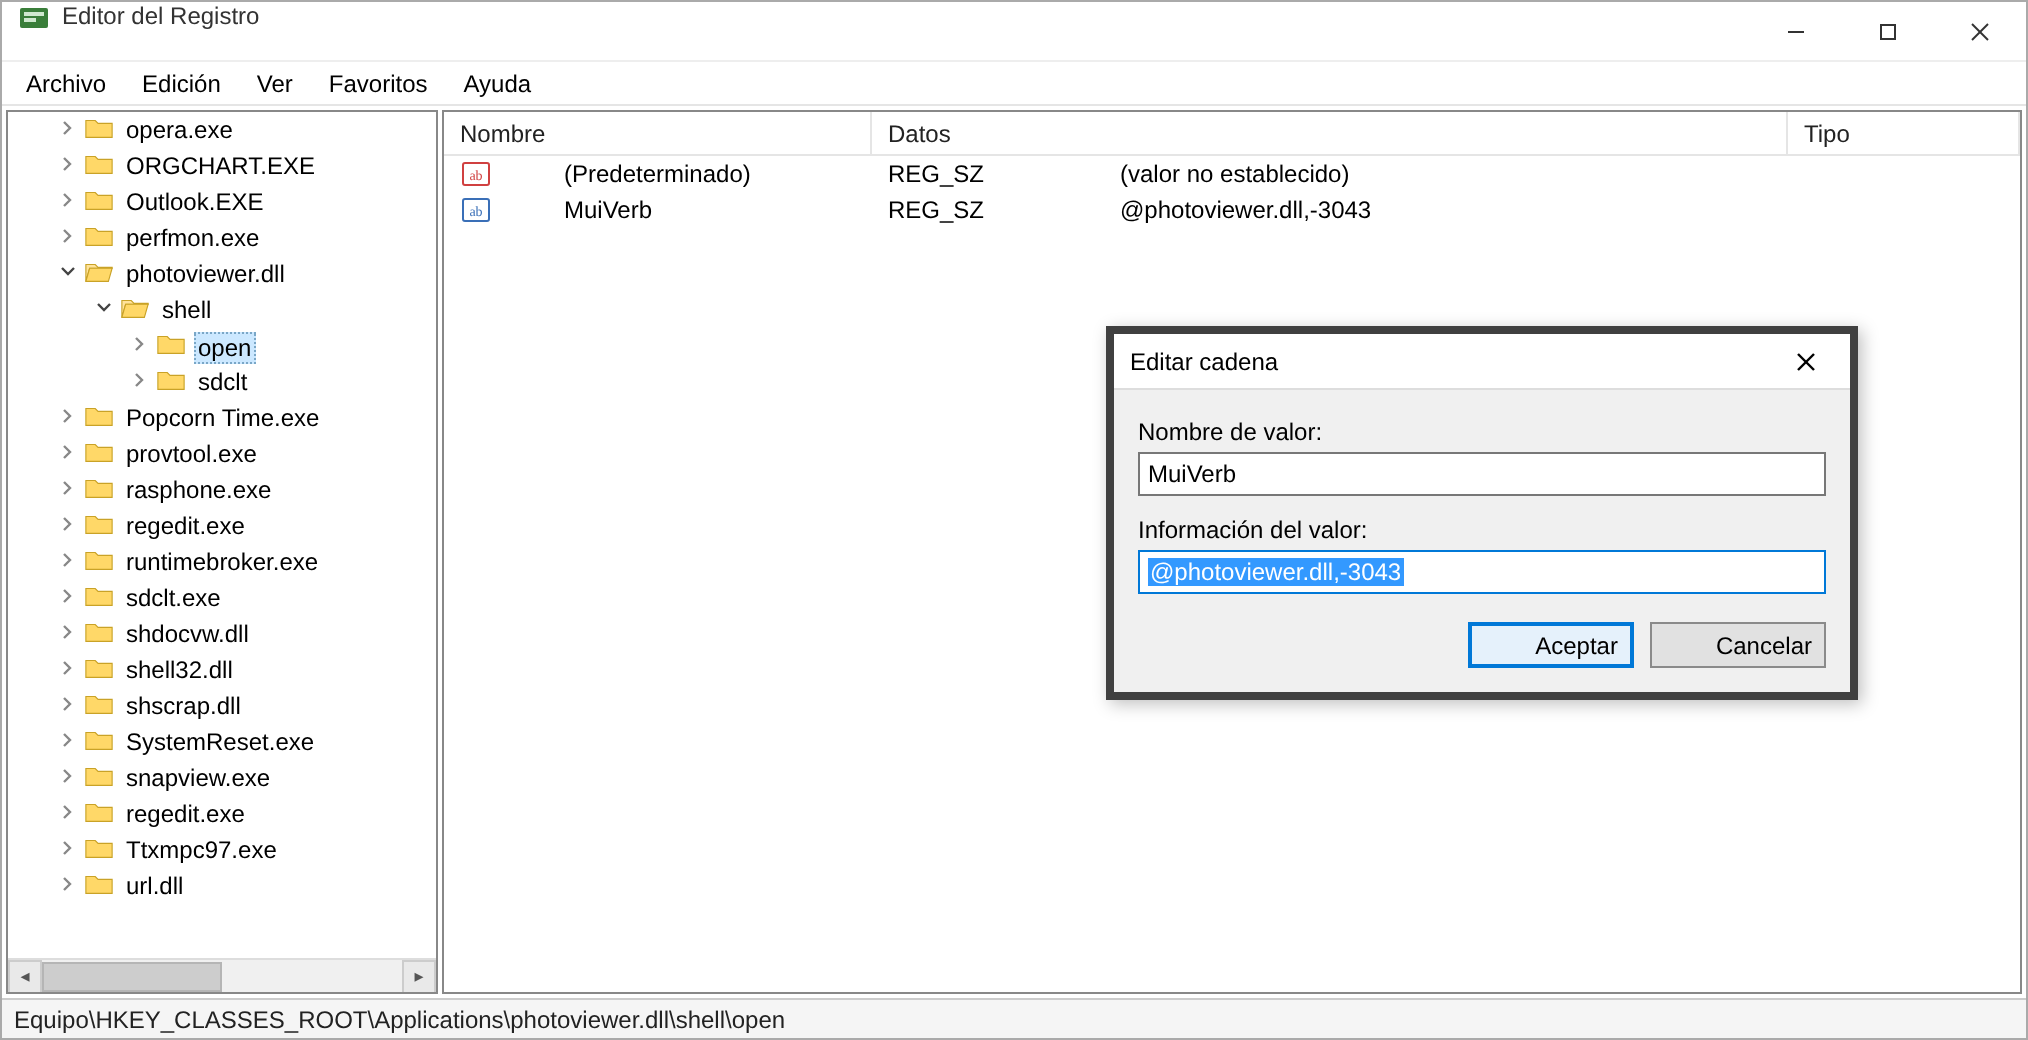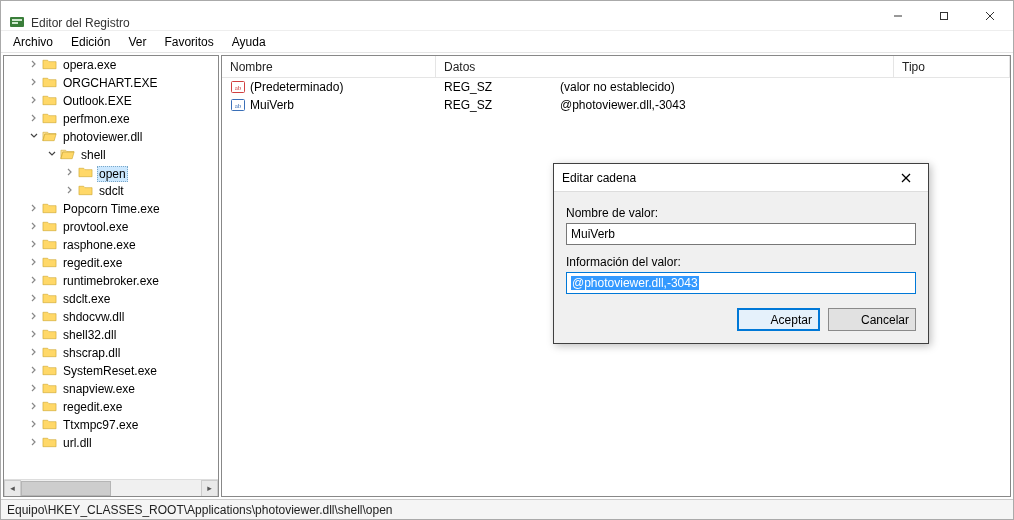--- a/index.html
+++ b/index.html
@@ -1,18 +1,18 @@
 <!DOCTYPE html>
 <html><head>
 <meta charset="utf-8">
 <style>
   * { box-sizing: border-box; }
   html, body { margin: 0; padding: 0; font-family: "Segoe UI", Tahoma, sans-serif; font-size: 12px; color: #000; background: #fff; }
   .window { width: 1014px; height: 520px; border: 1px solid #aaa; display: flex; flex-direction: column; background: #fff; position: relative; }
-  .titlebar { height: 30px; display: flex; align-items: flex-end; background: #fff; border-bottom: 1px solid #eee; }
+  .titlebar { height: 30px; display: flex; align-items: flex-start; background: #fff; border-bottom: 1px solid #eee; }
   .titlebar .icon { width: 16px; height: 16px; margin: 0 6px 0 8px; }
   .titlebar .title { flex: 1; font-size: 12px; color: #333; }
   .winbtns { display: flex; height: 100%; }
   .winbtn { width: 46px; display: flex; align-items: center; justify-content: center; color: #333; }
   .menubar { height: 22px; display: flex; align-items: center; padding: 0 4px; border-bottom: 1px solid #e5e5e5; gap: 2px; }
   .menubar .menuitem { padding: 2px 8px; }
   .body { flex: 1; display: flex; overflow: hidden; }
   .tree-pane { width: 216px; border: 1px solid #888; margin: 2px; display: flex; flex-direction: column; position: relative; overflow: hidden; }
   .tree { flex: 1; overflow: hidden; padding-top: 2px; }
   .tree-row { display: flex; align-items: flex-start; height: 18px; white-space: nowrap; }
@@ -28,28 +28,28 @@
   .hscroll .track { flex: 1; height: 17px; position: relative; }
   .hscroll .thumb { position: absolute; left: 0; top: 0; height: 15px; margin-top:1px; width: 50%; background: #cdcdcd; border: 1px solid #b5b5b5; }
   .list-pane { flex: 1; border: 1px solid #888; margin: 2px 2px 2px 0; display: flex; flex-direction: column; }
   .list-head { height: 22px; display: flex; align-items: center; border-bottom: 1px solid #e5e5e5; }
   .list-head .col { padding: 0 8px; border-right: 1px solid #e5e5e5; height: 100%; display: flex; align-items: center; color: #222; }
   .col.name { width: 214px; }
   .col.type { width: 116px; }
   .col.data { flex: 1; }
   .list-body { flex: 1; }
   .list-row { display: flex; align-items: center; height: 18px; }
-  .list-row .cell { padding: 0 8px; overflow: hidden; text-overflow: ellipsis; white-space: nowrap; }
+  .list-row .cell { padding: 0 8px; overflow: hidden; text-overflow: ellipsis; white-space: nowrap; gap: 32px; }
   .cell.name { width: 214px; display: flex; align-items: center; }
   .cell.type { width: 116px; }
   .cell.data { flex: 1; }
   .val-icon { width: 16px; height: 16px; margin-right: 4px; }
   .statusbar { height: 20px; border-top: 1px solid #ccc; display: flex; align-items: center; padding: 0 6px; color: #222; background: #f5f5f5; }
   
-  .dialog { position: absolute; left: 552px; top: 162px; width: 376px; background: #f0f0f0; border: 1px solid #404040; box-shadow: 2px 2px 8px rgba(0,0,0,.25); }
+  .dialog { position: absolute; left: 552px; top: 162px; width: 376px; background: #f0f0f0; border: 4px solid #404040; box-shadow: 2px 2px 8px rgba(0,0,0,.25); }
   .dialog .dlg-title { height: 28px; display: flex; align-items: center; padding: 0 8px; background: #fff; border-bottom: 1px solid #ddd; }
   .dialog .dlg-title .t { flex: 1; }
   .dialog .dlg-close { width: 28px; height: 22px; display:flex; align-items:center; justify-content:center; }
   .dialog .dlg-body { padding: 10px 12px 6px 12px; }
   .dialog label { display: block; margin: 4px 0 3px 0; }
   .dialog input[type=text] { width: 100%; height: 22px; border: 1px solid #777; padding: 2px 4px; font: inherit; background: #fff; }
   .dialog input.selected { background: #fff; }
   .dialog input.selected::selection { background: #3399ff; color: #fff; }
   .sel-wrap { position: relative; }
   .sel-hl { position:absolute; left:5px; top:4px; height:14px; background:#3399ff; color:#fff; padding:0 1px; font: inherit; line-height:14px; pointer-events:none; }

